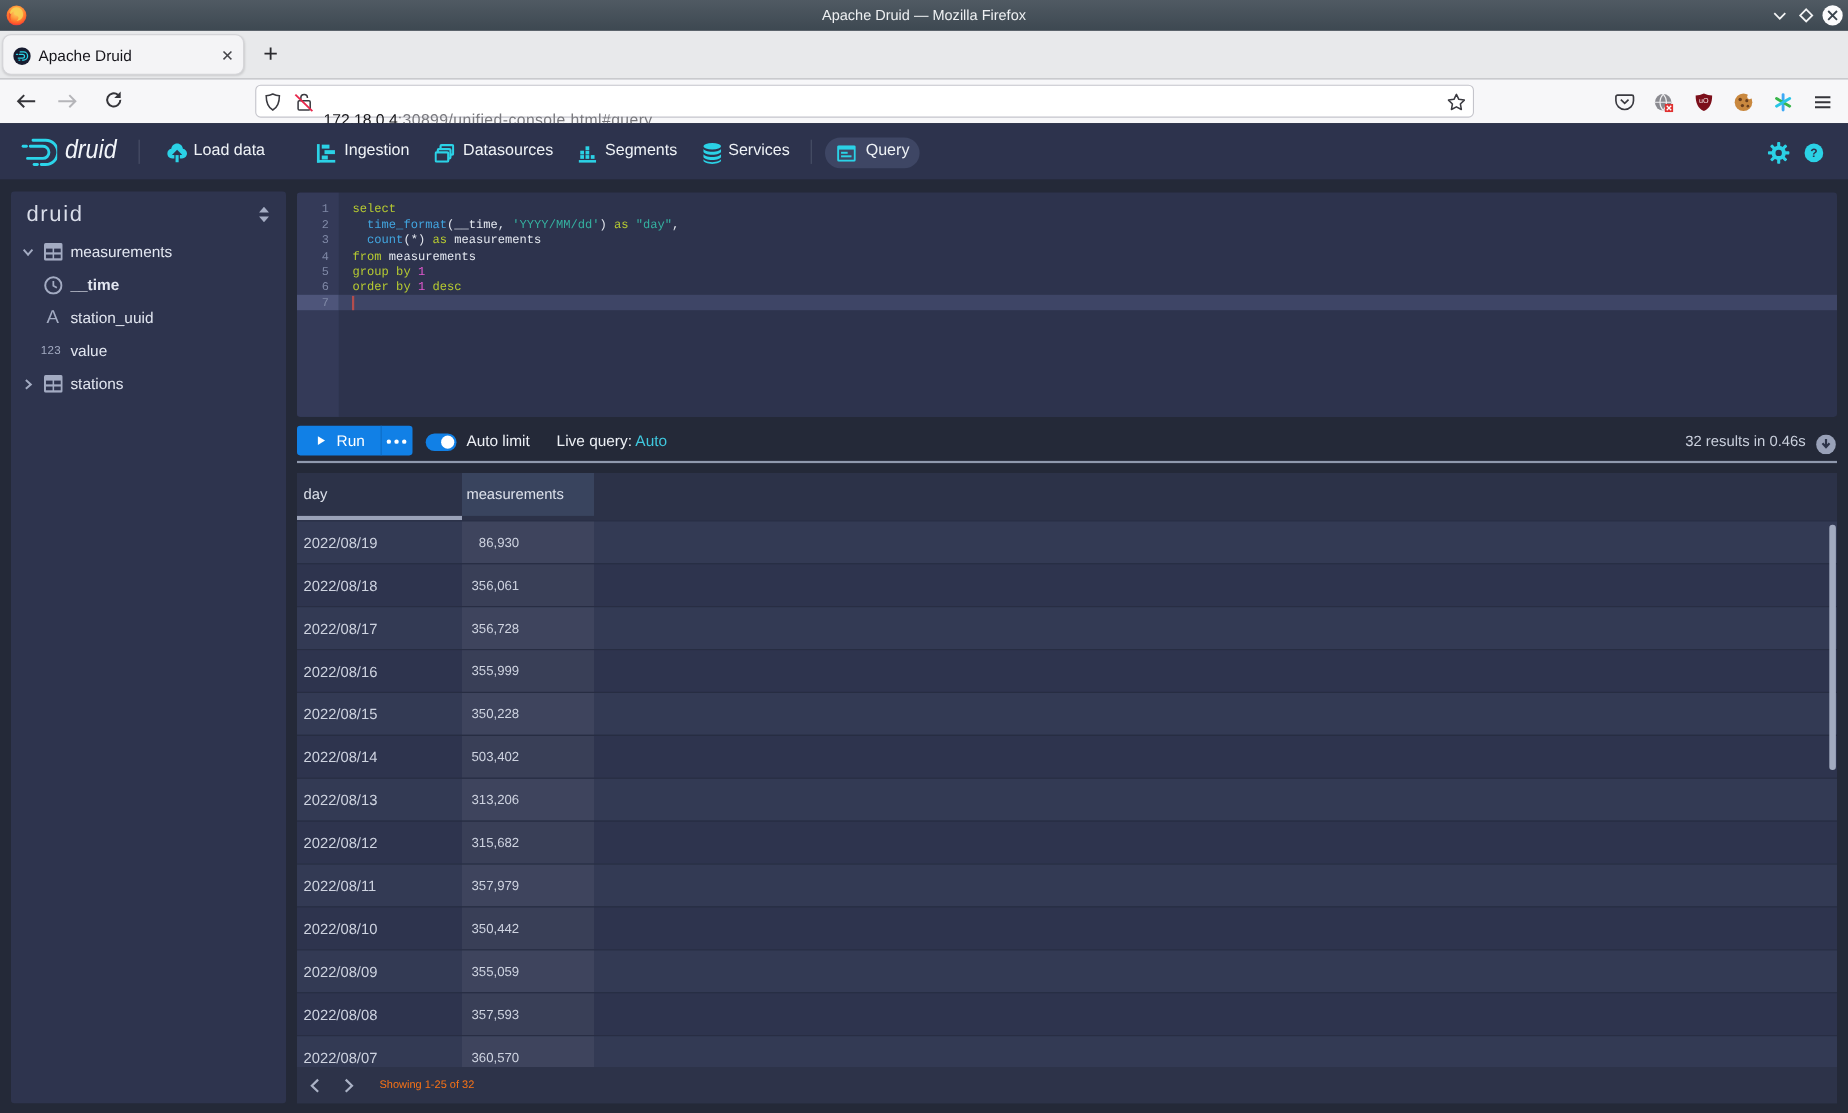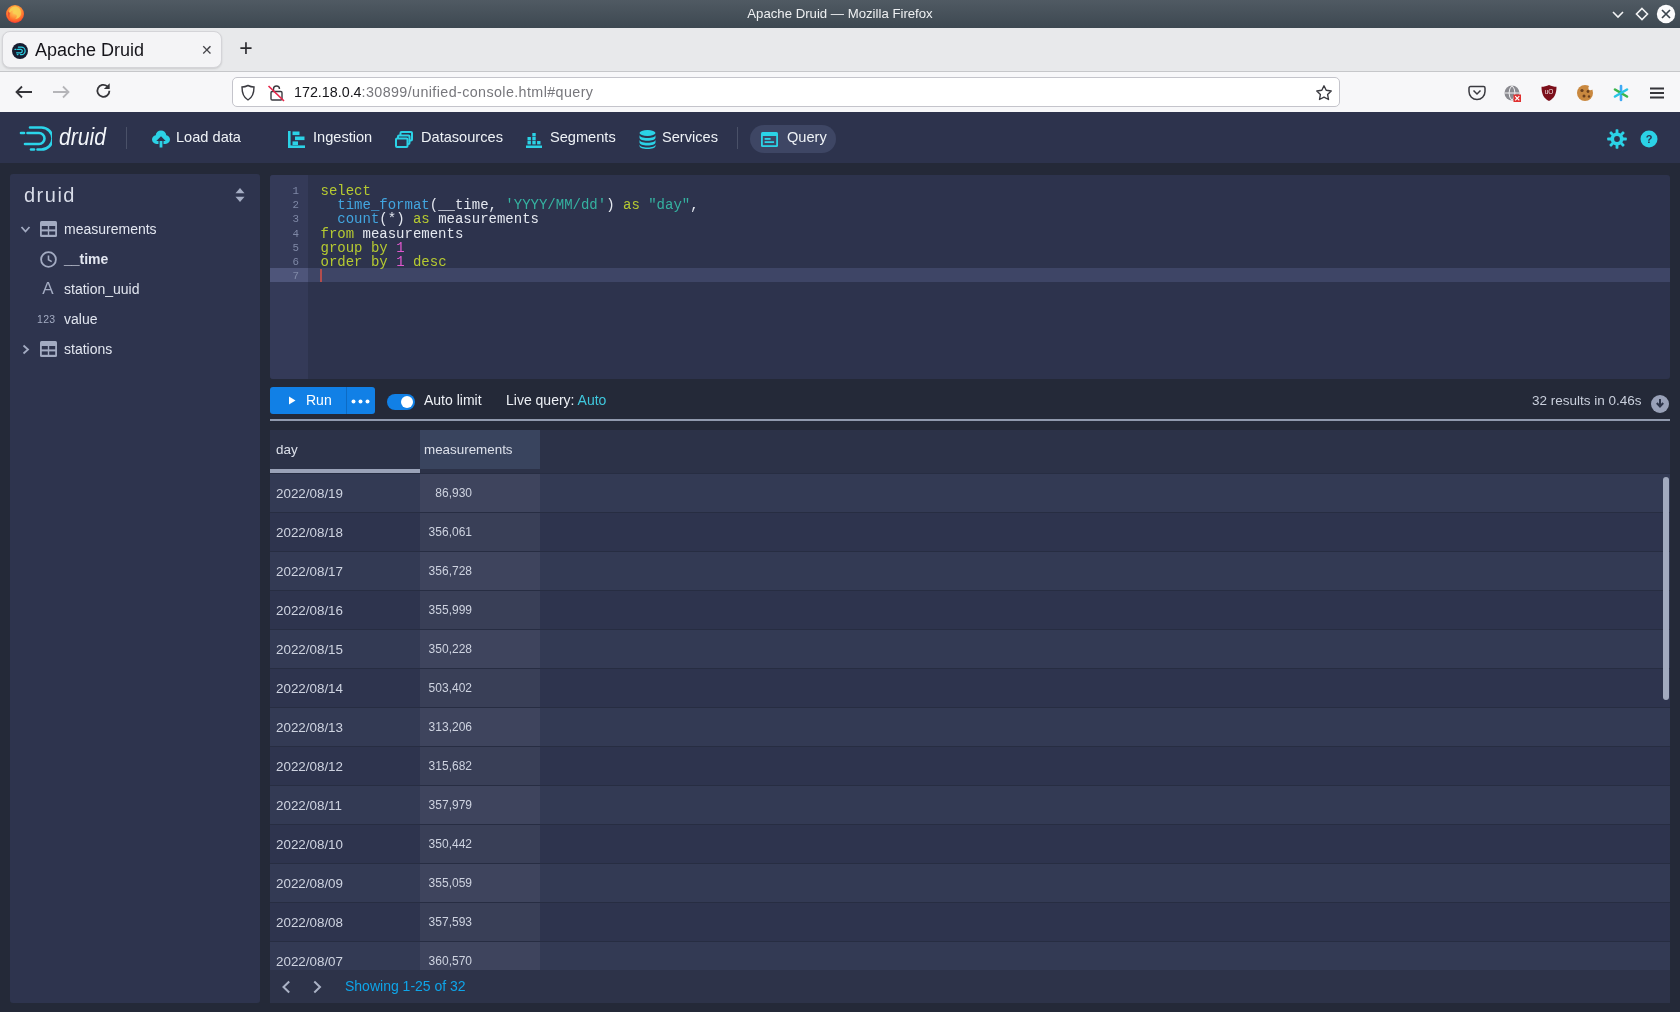--- a/index.html
+++ b/index.html
@@ -8,50 +8,50 @@
   .abs { position:absolute; }
   #titlebar { left:0; top:0; width:1680px; height:28px;
     background:linear-gradient(#505a63,#3d4851); }
   #tbtitle { left:0; top:0; width:1680px; height:28px; line-height:28px;
     text-align:center; color:#eef0f2; font-size:13.2px; }
   #tabstrip { left:0; top:28px; width:1680px; height:44px; background:#e8e9eb;
     border-bottom:1px solid #c6c7ca; }
   #tab { left:2px; top:31px; width:220px; height:37px; background:#f4f4f6;
     border:1px solid #d4d4d8; border-radius:8px; box-shadow:0 1px 2px rgba(0,0,0,.12); }
   #tabtitle { left:32px; top:0; height:37px; line-height:37px; color:#15141a;
-    font-size:18px; }
+    font-size:14px; }
   #tabclose { left:198px; top:4px; width:16px; height:28px; line-height:28px; color:#45454a;
     font-size:14px; }
   #newtab { left:236px; top:36px; width:20px; height:28px; line-height:25px; color:#2a2a2e;
     font-size:23px; font-weight:300; text-align:center; }
   #urlrow { left:0; top:72px; width:1680px; height:40px; background:#f7f7f9; }
   #urlfield { left:232px; top:77px; width:1108px; height:30px; background:#ffffff;
     border:1px solid #c4c4cb; border-radius:5px; }
-  #urltext { left:61px; top:0; height:28px; line-height:28px; font-size:14.3px; color:#16161a; white-space:pre; }
+  #urltext { left:61px; top:18px; height:28px; line-height:28px; font-size:14.3px; color:#16161a; white-space:pre; }
   #urltext .gr { color:#77777c; letter-spacing:0.4px; }
   #druidheader { left:0; top:112px; width:1680px; height:51px; background:#2d334d; }
   .navlabel { position:absolute; top:112px; height:51px; line-height:51px; color:#eef2f6;
     font-size:14.6px; }
   .navdiv { position:absolute; top:127px; width:1px; height:22px; background:#4a5168; }
   #querypill { left:750px; top:125px; width:86px; height:28px; background:#3e4664;
     border-radius:14px; }
   #sidebar { left:10px; top:174px; width:250px; height:829px; background:#2e344e;
     border-radius:3px; }
   #sbtitle { left:14px; top:10px; font-size:20px; letter-spacing:1.5px; color:#d9dde9; }
   .treelabel { position:absolute; left:54px; height:30px; line-height:30px;
     font-size:14px; color:#e2e6f0; }
   #editor { left:270px; top:175px; width:1400px; height:204px; background:#2d334d;
     border-radius:3px; overflow:hidden; }
   #gutter { left:0; top:0; width:38px; height:204px; background:#343a58; }
   #gutnums { left:0; top:9px; width:29px; text-align:right; color:#7f88a6;
     font-family:"Liberation Mono", monospace; font-size:10.8px; line-height:14.17px; white-space:pre; }
   #activegut { left:0; top:93.2px; width:38px; height:14.2px; background:#4e557a; }
   #activeline { left:38px; top:93.2px; width:1362px; height:14.2px; background:#3e4566; }
   #cursor { left:50px; top:93.7px; width:2px; height:13px; background:#b34d4d; }
-  #code { left:50.5px; top:9px; font-family:"Liberation Mono", monospace; font-size:14px;
+  #code { left:50.5px; top:9px; font-family:"Liberation Mono", monospace; font-size:11px;
     line-height:14.17px; color:#e4e8f0; white-space:pre; }
   .kw { color:#b6ca31; } .fn { color:#42a5df; } .st { color:#35b2a1; } .nm { color:#e058ce; }
   #runbtn { left:270px; top:387px; width:105px; height:27px; background:#1180e6;
     border-radius:3px; }
   #runsep { left:345.5px; top:387px; width:1px; height:27px; background:#0d6bc4; }
   #runlabel { left:306px; top:387px; height:43px; line-height:27px; color:#ffffff; font-size:14px; }
   #toggle { left:387px; top:393.5px; width:28px; height:16px; background:#1180e6; border-radius:8px; }
   #knob { left:400.5px; top:395.5px; width:12px; height:12px; background:#ffffff; border-radius:6px; }
   .runtext { position:absolute; top:387px; height:27px; line-height:27px; color:#edf0f5; font-size:14px; }
   #splitter { left:270px; top:418.5px; width:1400px; height:2.5px; background:#9099ad; }
@@ -64,22 +64,22 @@
   .reven { background:#2e344e; }
   .mcell { position:absolute; left:150px; top:0; width:120px; height:39px;
     background:rgba(255,255,255,0.055); }
   .dtext { position:absolute; left:6px; top:0; height:39px; line-height:39px;
     font-size:13.4px; color:#ced3e0; }
   .mtext { position:absolute; left:154px; top:0; width:48px; height:39px; line-height:39px;
     font-size:12px; color:#ced3e0; text-align:right; }
   #scrollbar { left:1392.5px; top:47px; width:6.5px; height:223px; background:#a2aabf;
     border-radius:3px; position:absolute; }
   #pagination { left:0px; top:539.5px; width:1400px; height:33.5px; background:#2d3349; position:absolute; }
-  #pagtext { left:75px; top:0; height:33.5px; line-height:33.5px; font-size:14px;
-    color:#0ea5e9; position:absolute; }
+  #pagtext { left:75px; top:0; height:33.5px; line-height:33.5px; font-size:10px;
+    color:#f97316; position:absolute; }
   svg { display:block; }
 </style>
 </head>
 <body>
 <div class="abs" id="titlebar"></div>
 <div class="abs" id="tbtitle">Apache Druid — Mozilla Firefox</div>
 
 <svg class="abs" style="left:5px;top:4px;" width="20" height="20" viewBox="0 0 20 20">
   <defs>
     <radialGradient id="ffg" cx="0.5" cy="0.35" r="0.7">

